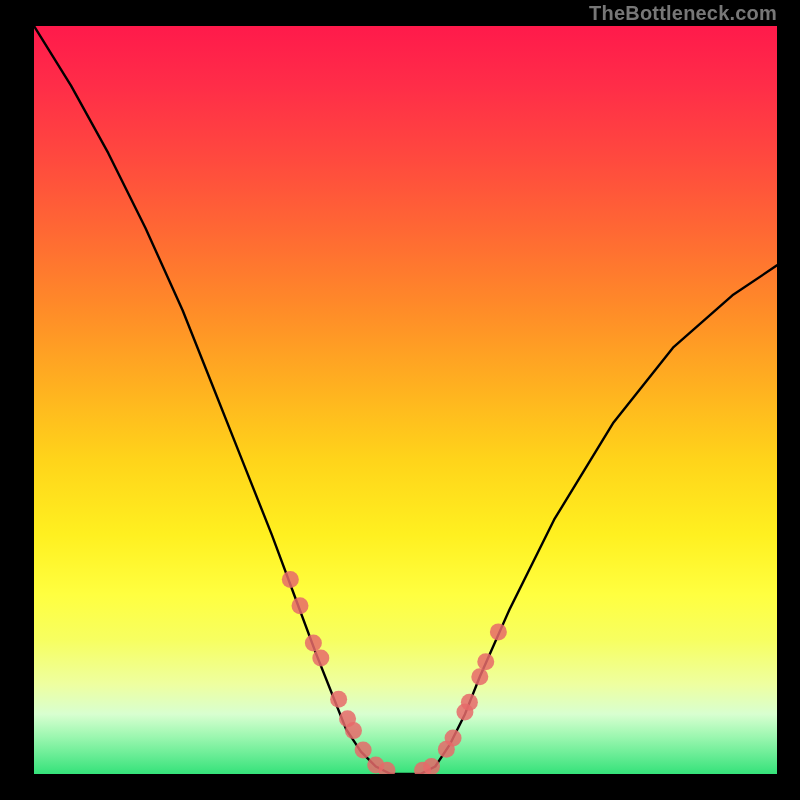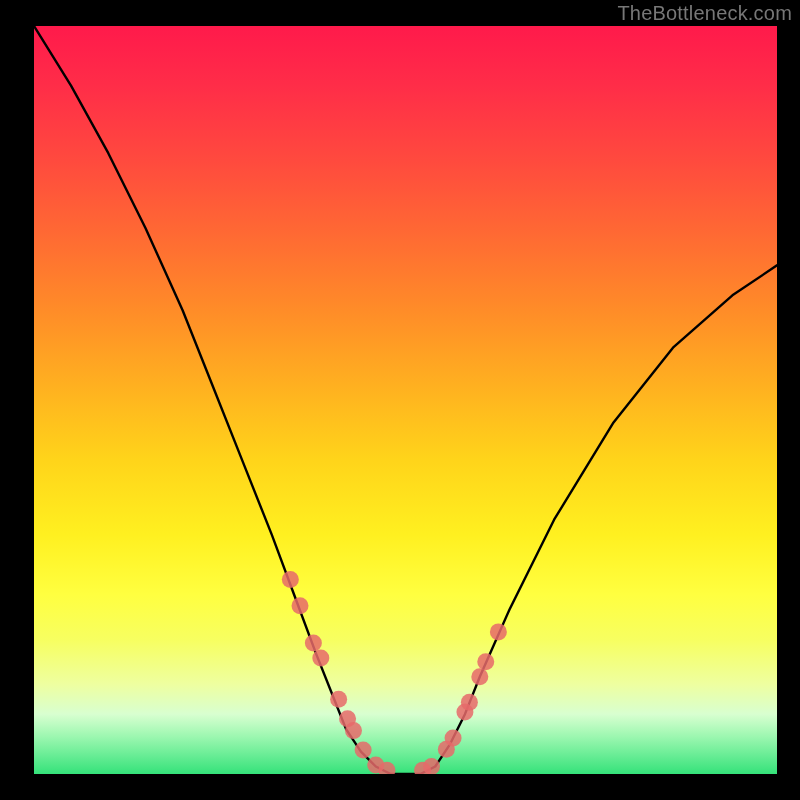--- a/index.html
+++ b/index.html
@@ -44,24 +44,24 @@
   .plot svg {
     position: absolute;
     left: 0;
     top: 0;
     width: 743px;
     height: 748px;
   }
   .watermark {
     position: absolute;
     top: 2px;
-    right: 8px;
+    right: 23px;
     color: #777;
     font-size: 20px;
-    font-weight: 400;
+    font-weight: 700;
     letter-spacing: 0.2px;
     user-select: none;
   }
 </style>
 </head>
 <body>
 
 <div class="stage">
   <span class="watermark">TheBottleneck.com</span>
   <div class="plot">

